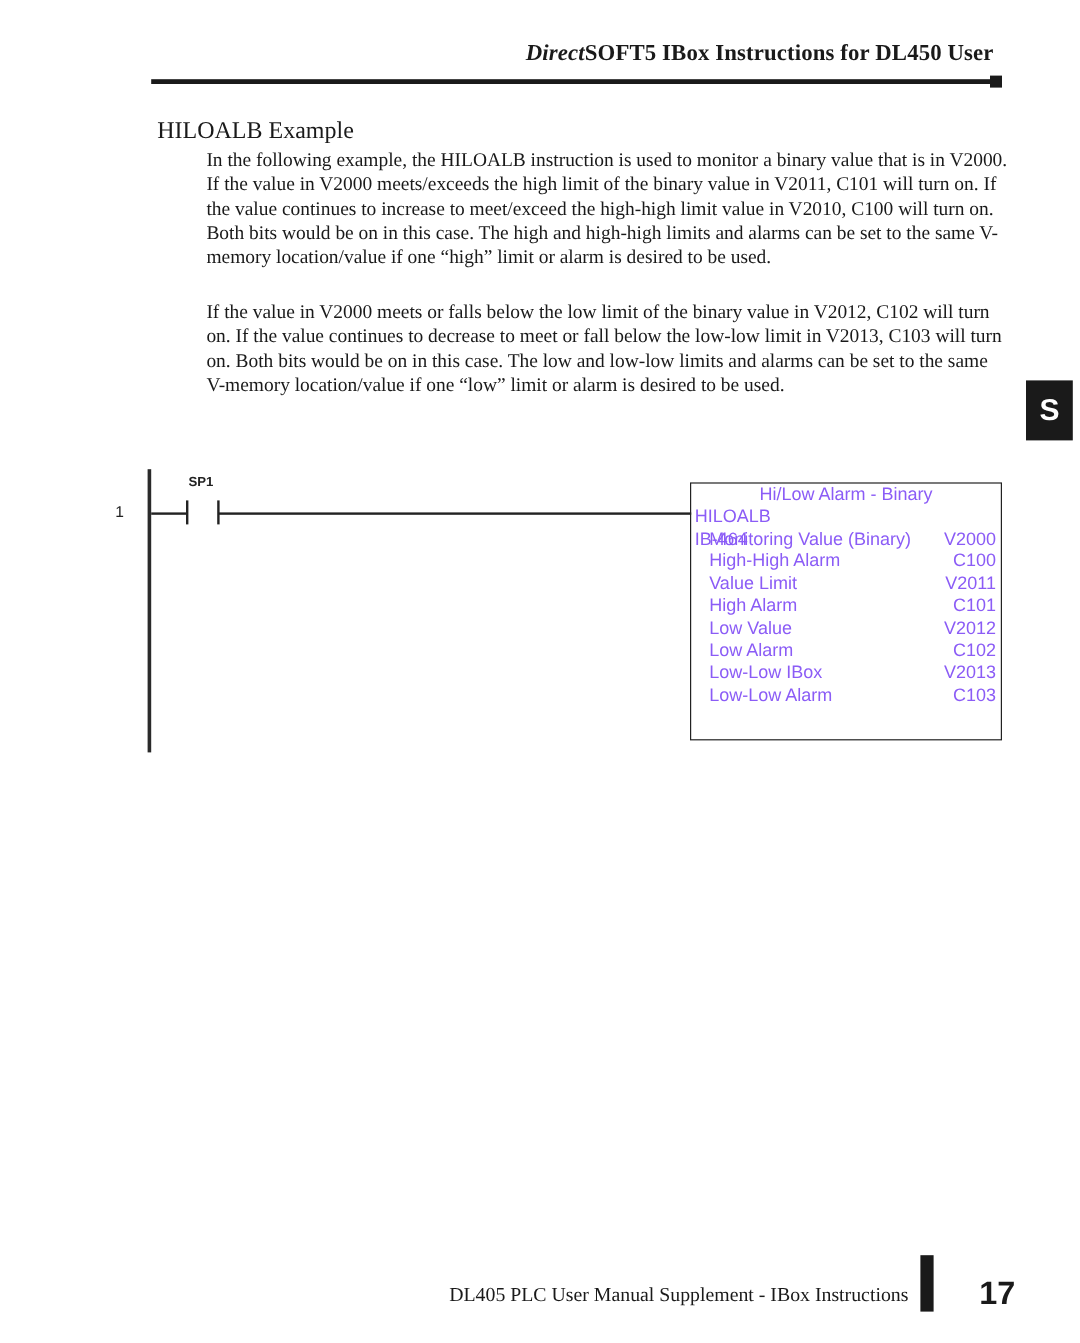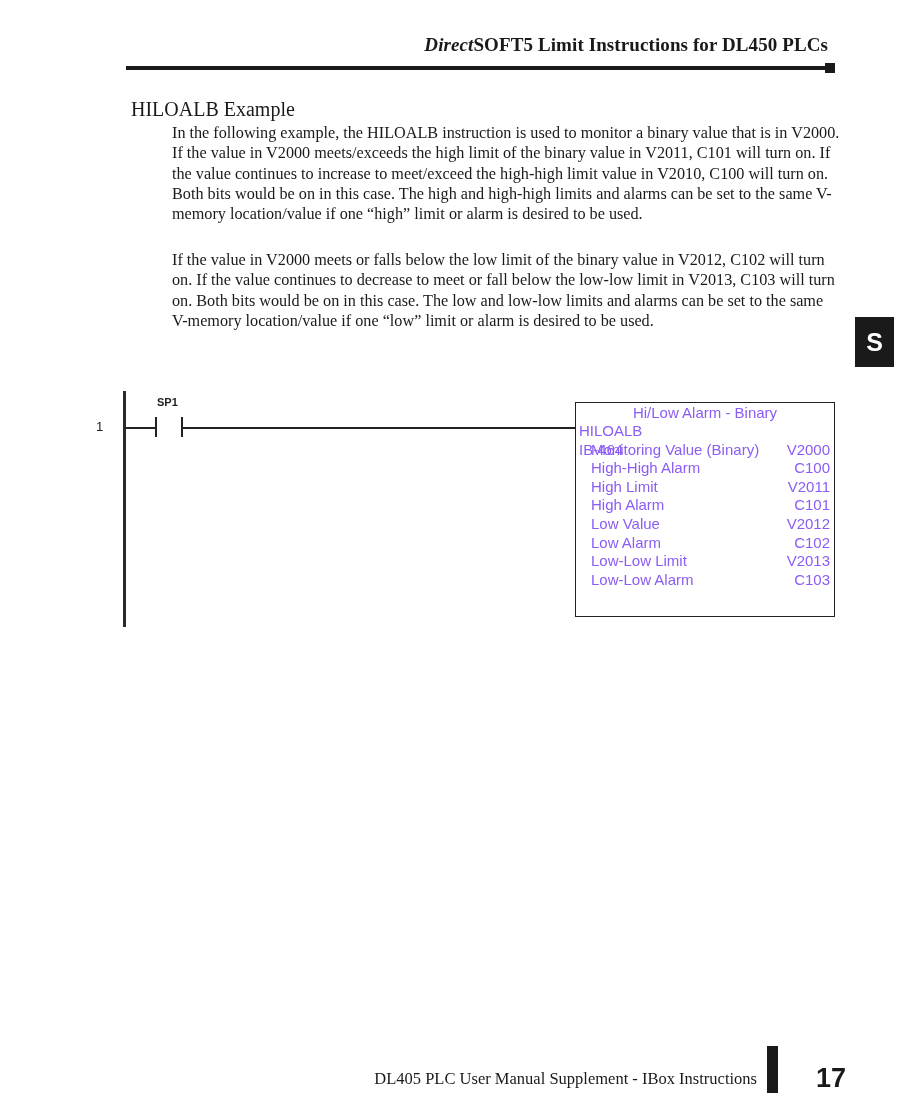--- a/index.html
+++ b/index.html
@@ -42,21 +42,21 @@
 
   
   .ftr-text { position: absolute; right: 143px; top: 1069px; font-size: 16.5px; white-space: nowrap; }
   .ftr-bar { position: absolute; left: 767px; top: 1046px; width: 11px; height: 47px; background: #1a1a1a; }
   .ftr-page { position: absolute; left: 816px; top: 1063px; font-size: 27px; font-weight: bold; }
 </style>
 </head>
 <body>
 
 <div class="hdr-title serif">
-  <span class="brand">Direct</span><span>SOFT5 Limit Instructions for DL450 PLCs</span>
+  <span class="brand">Direct</span><span>SOFT5 IBox Instructions for DL450 User</span>
 </div>
 <div class="hdr-rule"></div>
 <div class="hdr-end"></div>
 
 <div class="section-title serif">HILOALB Example</div>
 <p class="para p1 serif">In the following example, the HILOALB instruction is used to monitor a binary value that is in V2000. If the value in V2000 meets/exceeds the high limit of the binary value in V2011, C101 will turn on. If the value continues to increase to meet/exceed the high-high limit value in V2010, C100 will turn on. Both bits would be on in this case. The high and high-high limits and alarms can be set to the same V-memory location/value if one “high” limit or alarm is desired to be used.</p>
 <p class="para p2 serif">If the value in V2000 meets or falls below the low limit of the binary value in V2012, C102 will turn on. If the value continues to decrease to meet or fall below the low-low limit in V2013, C103 will turn on. Both bits would be on in this case. The low and low-low limits and alarms can be set to the same V-memory location/value if one “low” limit or alarm is desired to be used.</p>
 
 <div class="side-tab sans">S</div>
 
@@ -77,37 +77,37 @@
     </div>
     <div class="ibox-row param">
       <span>Monitoring Value (Binary)</span>
       <span>V2000</span>
     </div>
     <div class="ibox-row param">
       <span>High-High Alarm</span>
       <span>C100</span>
     </div>
     <div class="ibox-row param">
-      <span>High Limit</span>
+      <span>Value Limit</span>
       <span>V2011</span>
     </div>
     <div class="ibox-row param">
       <span>High Alarm</span>
       <span>C101</span>
     </div>
     <div class="ibox-row param">
       <span>Low Value</span>
       <span>V2012</span>
     </div>
     <div class="ibox-row param">
       <span>Low Alarm</span>
       <span>C102</span>
     </div>
     <div class="ibox-row param">
-      <span>Low-Low Limit</span>
+      <span>Low-Low IBox</span>
       <span>V2013</span>
     </div>
     <div class="ibox-row param">
       <span>Low-Low Alarm</span>
       <span>C103</span>
     </div>
   </div>
 </div>
 
 <div class="ftr-text serif">DL405 PLC User Manual Supplement - IBox Instructions</div>

